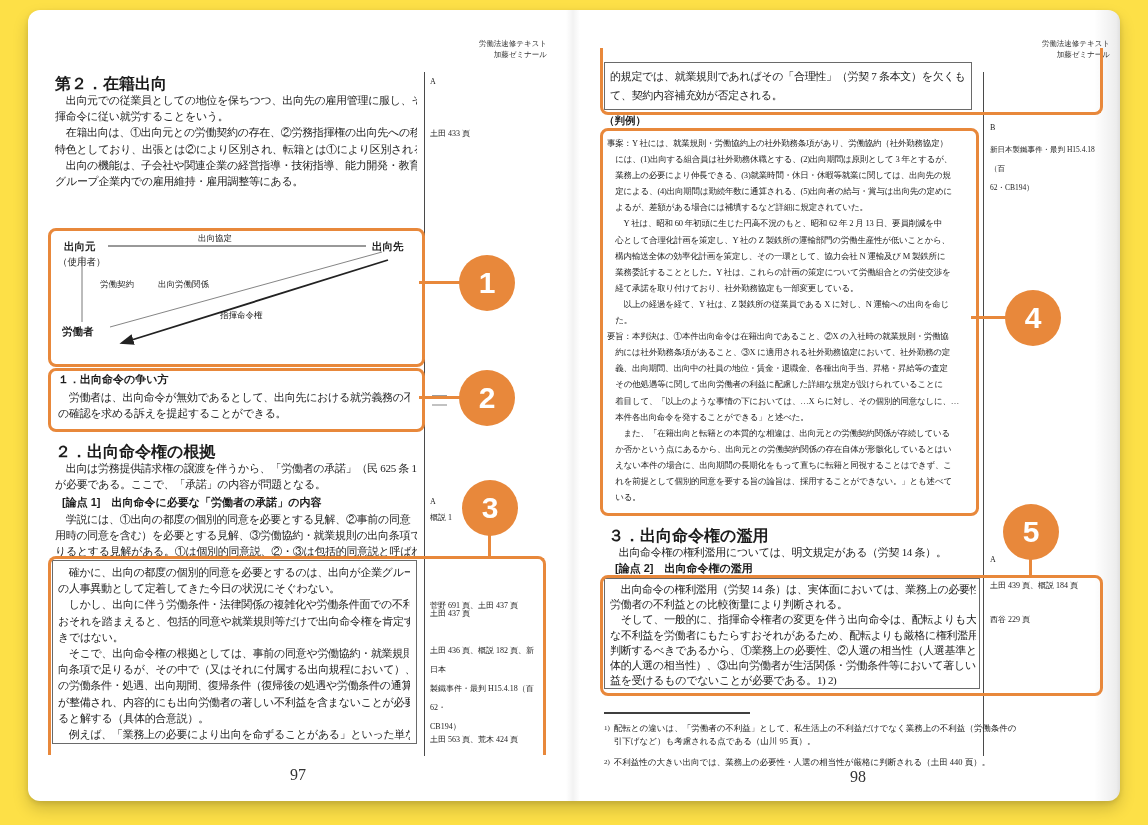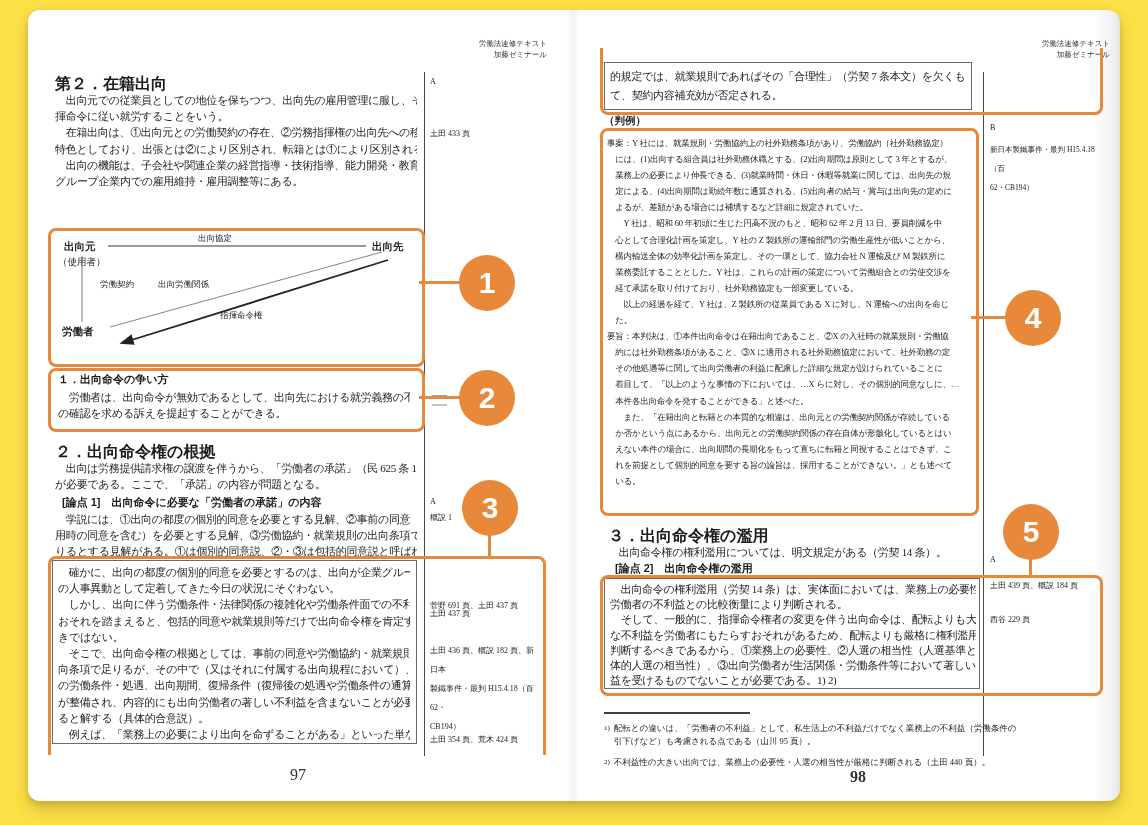--- a/index.html
+++ b/index.html
@@ -123,21 +123,21 @@
   <div class="margin-note" style="left:430px;top:128px;">土田 433 頁</div>
   <div class="margin-note" style="left:430px;top:496px;">A</div>
   <div class="margin-note" style="left:430px;top:512px;">概説 1</div>
   <div class="margin-note" style="left:430px;top:564px;margin-top:44px;">土田 437 頁</div>
   <div class="margin-note" style="left:430px;top:600px;">菅野 691 頁、土田 437 頁</div>
   <div class="margin-note multi" style="left:430px;top:641px;width:108px;">
     <div>土田 436 頁、概説 182 頁、新日本</div>
     <div>製鐵事件・最判 H15.4.18（百 62・</div>
     <div>CB194）</div>
   </div>
-  <div class="margin-note" style="left:430px;top:734px;">土田 354 頁、荒木 424 頁</div>
+  <div class="margin-note" style="left:430px;top:734px;">土田 563 頁、荒木 424 頁</div>
   <div class="frag" style="left:432px;top:395px;"></div>
 
   <div class="pgnum" style="left:290px;top:766px;">97</div>
 
   <div class="hdr" style="left:980px;top:38px;">
     <div>労働法速修テキスト</div>
     <div>加藤ゼミナール</div>
   </div>
 
   <div class="mrule" style="left:983px;top:72px;height:684px;"></div>
@@ -160,20 +160,21 @@
     <div class="ln-sm">　よるが、差額がある場合には補填するなど詳細に規定されていた。</div>
     <div class="ln-sm">　　Y 社は、昭和 60 年初頭に生じた円高不況のもと、昭和 62 年 2 月 13 日、要員削減を中</div>
     <div class="ln-sm">　心として合理化計画を策定し、Y 社の Z 製鉄所の運輸部門の労働生産性が低いことから、</div>
     <div class="ln-sm">　構内輸送全体の効率化計画を策定し、その一環として、協力会社 N 運輸及び M 製鉄所に</div>
     <div class="ln-sm">　業務委託することとした。Y 社は、これらの計画の策定について労働組合との労使交渉を</div>
     <div class="ln-sm">　経て承諾を取り付けており、社外勤務協定も一部変更している。</div>
     <div class="ln-sm">　　以上の経過を経て、Y 社は、Z 製鉄所の従業員である X に対し、N 運輸への出向を命じ</div>
     <div class="ln-sm">　た。</div>
     <div class="ln-sm">要旨：本判決は、①本件出向命令は在籍出向であること、②X の入社時の就業規則・労働協</div>
     <div class="ln-sm">　約には社外勤務条項があること、③X に適用される社外勤務協定において、社外勤務の定</div>
+    <div class="ln-sm">　義、出向期間、出向中の社員の地位・賃金・退職金、各種出向手当、昇格・昇給等の査定</div>
     <div class="ln-sm">　その他処遇等に関して出向労働者の利益に配慮した詳細な規定が設けられていることに</div>
     <div class="ln-sm">　着目して、「以上のような事情の下においては、…X らに対し、その個別的同意なしに、…</div>
     <div class="ln-sm">　本件各出向命令を発することができる」と述べた。</div>
     <div class="ln-sm">　　また、「在籍出向と転籍との本質的な相違は、出向元との労働契約関係が存続している</div>
     <div class="ln-sm">　か否かという点にあるから、出向元との労働契約関係の存在自体が形骸化しているとはい</div>
     <div class="ln-sm">　えない本件の場合に、出向期間の長期化をもって直ちに転籍と同視することはできず、こ</div>
     <div class="ln-sm">　れを前提として個別的同意を要する旨の論旨は、採用することができない。」とも述べて</div>
     <div class="ln-sm">　いる。</div>
   </div>
 
@@ -210,21 +211,21 @@
 
   <div class="margin-note" style="left:990px;top:122px;">B</div>
   <div class="margin-note multi" style="left:990px;top:140px;width:108px;font-size:7.5px;">
     <div>新日本製鐵事件・最判 H15.4.18（百</div>
     <div>62・CB194）</div>
   </div>
   <div class="margin-note" style="left:990px;top:554px;">A</div>
   <div class="margin-note" style="left:990px;top:580px;">土田 439 頁、概説 184 頁</div>
   <div class="margin-note" style="left:990px;top:614px;">西谷 229 頁</div>
 
-  <div class="pgnum" style="left:850px;top:768px;font-weight:bold;">98</div>
+  <div class="pgnum" style="left:850px;top:768px;">98</div>
 
   <div class="conn" style="left:419px;top:281px;width:42px;height:3px;"></div>
   <div class="callout" style="left:459px;top:255px;">1</div>
 
   <div class="conn" style="left:419px;top:396px;width:42px;height:3px;"></div>
   <div class="callout" style="left:459px;top:370px;">2</div>
 
   <div class="conn" style="left:488px;top:532px;width:3px;height:26px;"></div>
   <div class="callout" style="left:462px;top:480px;">3</div>
 

